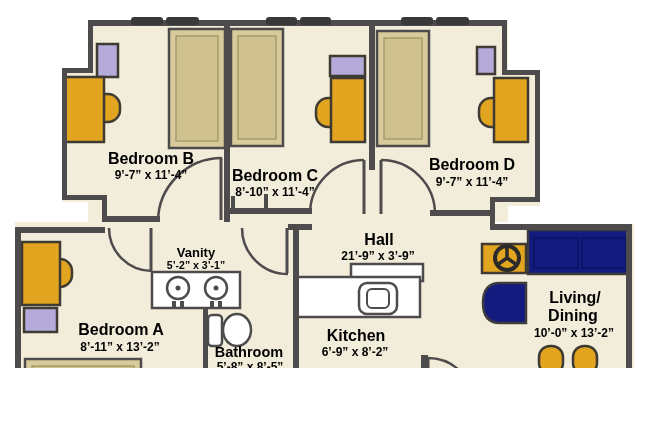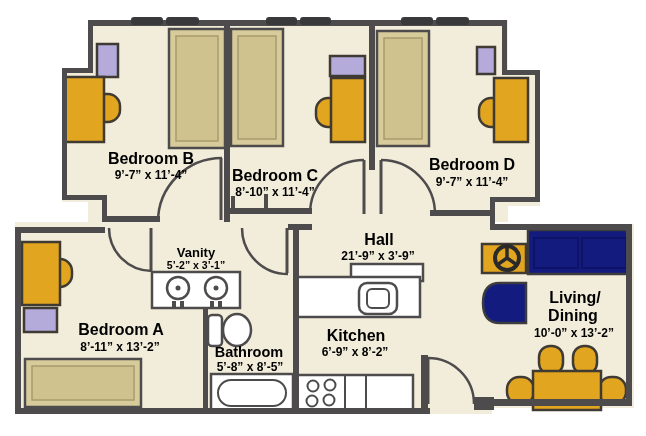--- a/index.html
+++ b/index.html
@@ -1,16 +1,16 @@
 <!DOCTYPE html>
 <html style="--floor: #f2edda; --wall: #4e4b4c; --bed: #d7cb9b; --wood: #e2a51f; --dresser: #b4abdb; --upholstery: #131c7e; --fixture: #ffffff;"><head>
 <meta charset="utf-8">
 <style>
   html,body{margin:0;padding:0;background:#ffffff;}
-  .stage{position:relative;width:646px;height:436px;background:#ffffff;overflow:hidden;
+  .stage{position:relative;width:646px;height:368px;background:#ffffff;overflow:hidden;
          font-family:"Liberation Sans", sans-serif;}
   svg text{font-family:"Liberation Sans", sans-serif;font-weight:bold;fill:#000;text-anchor:middle;}
   .room-name{font-size:16px;}
   .room-dims{font-size:12px;}
   .room-name-sm{font-size:13px;}
   .room-dims-sm{font-size:10.5px;}
   .room-name-md{font-size:14.5px;}
   .floor{fill:var(--floor,#f2edda);}
   .wall{fill:var(--wall,#4e4b4c);}
   .win{fill:#39393b;}

